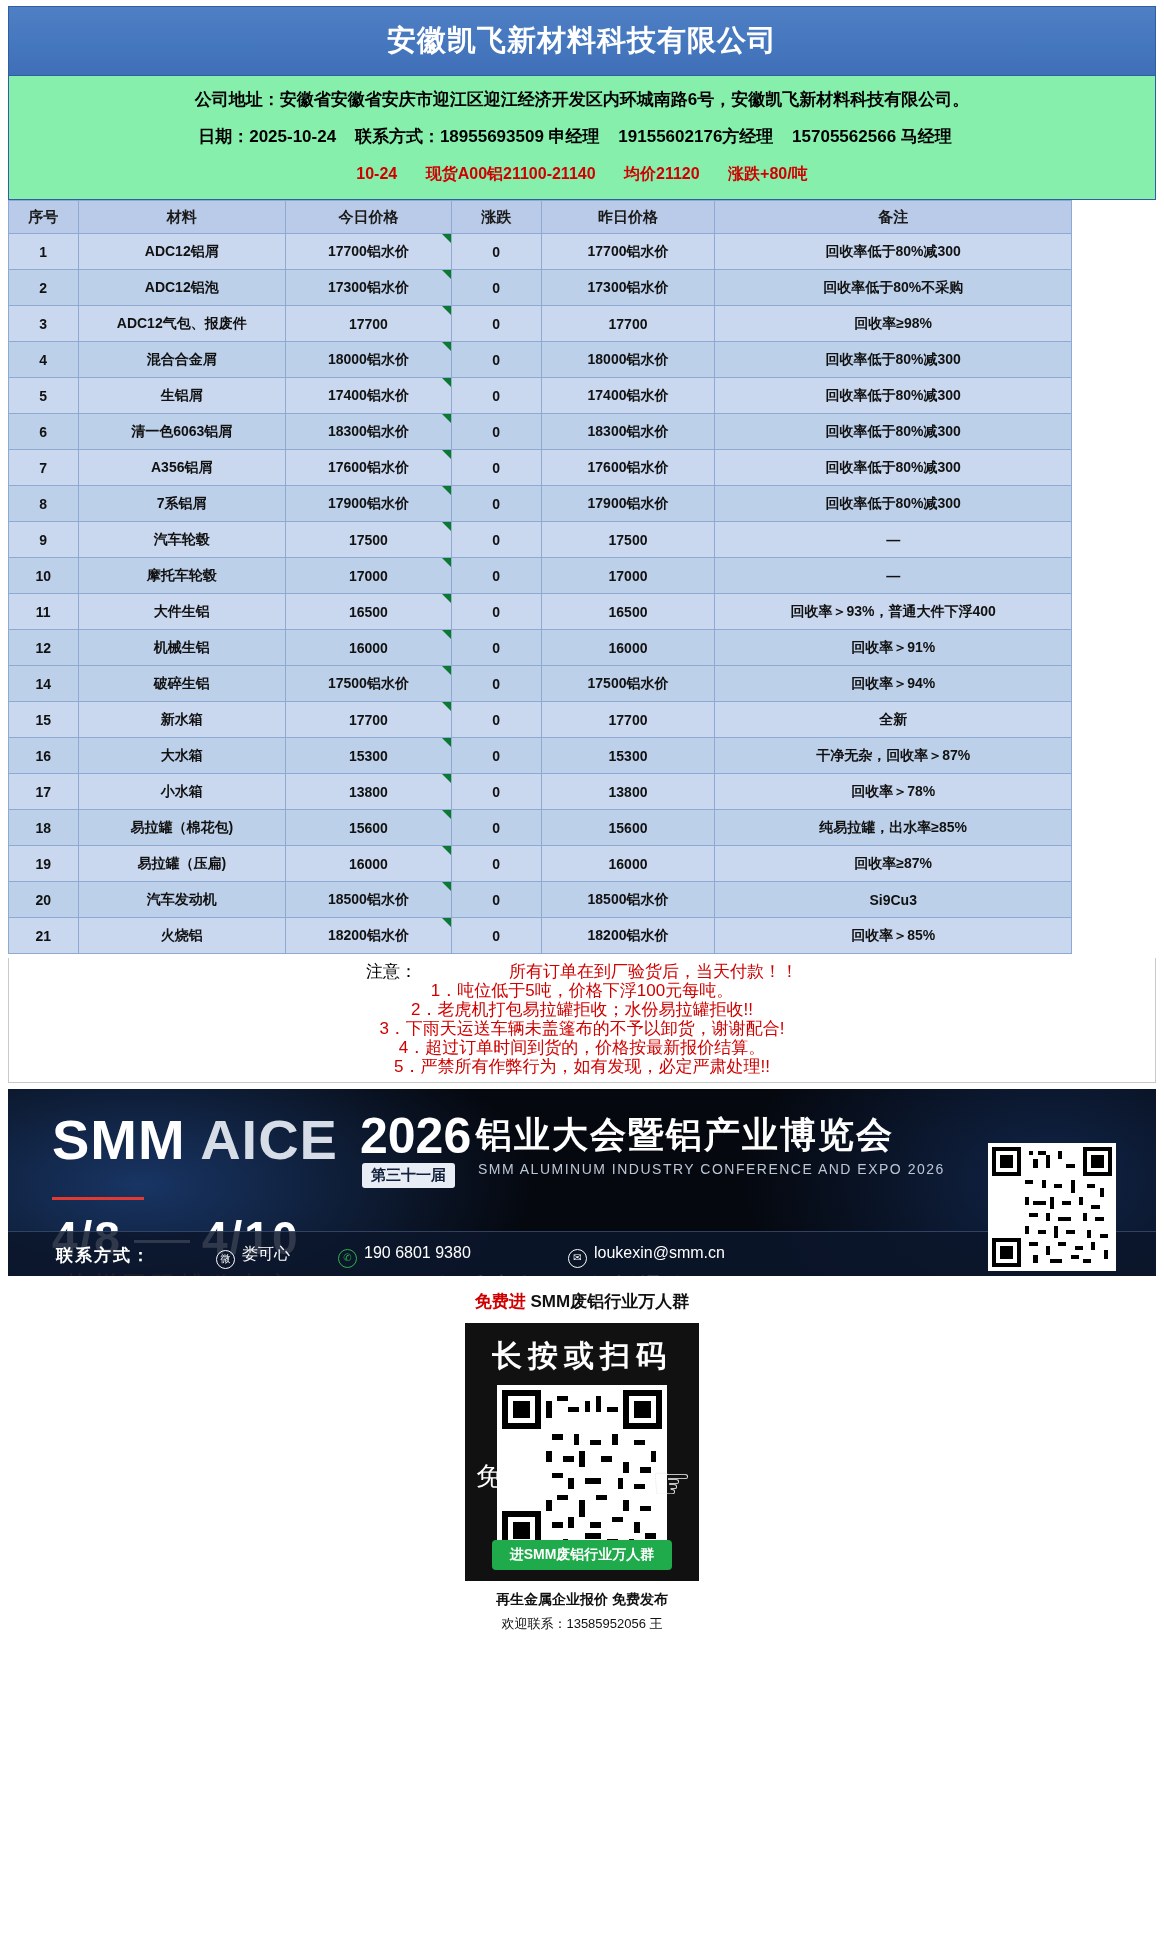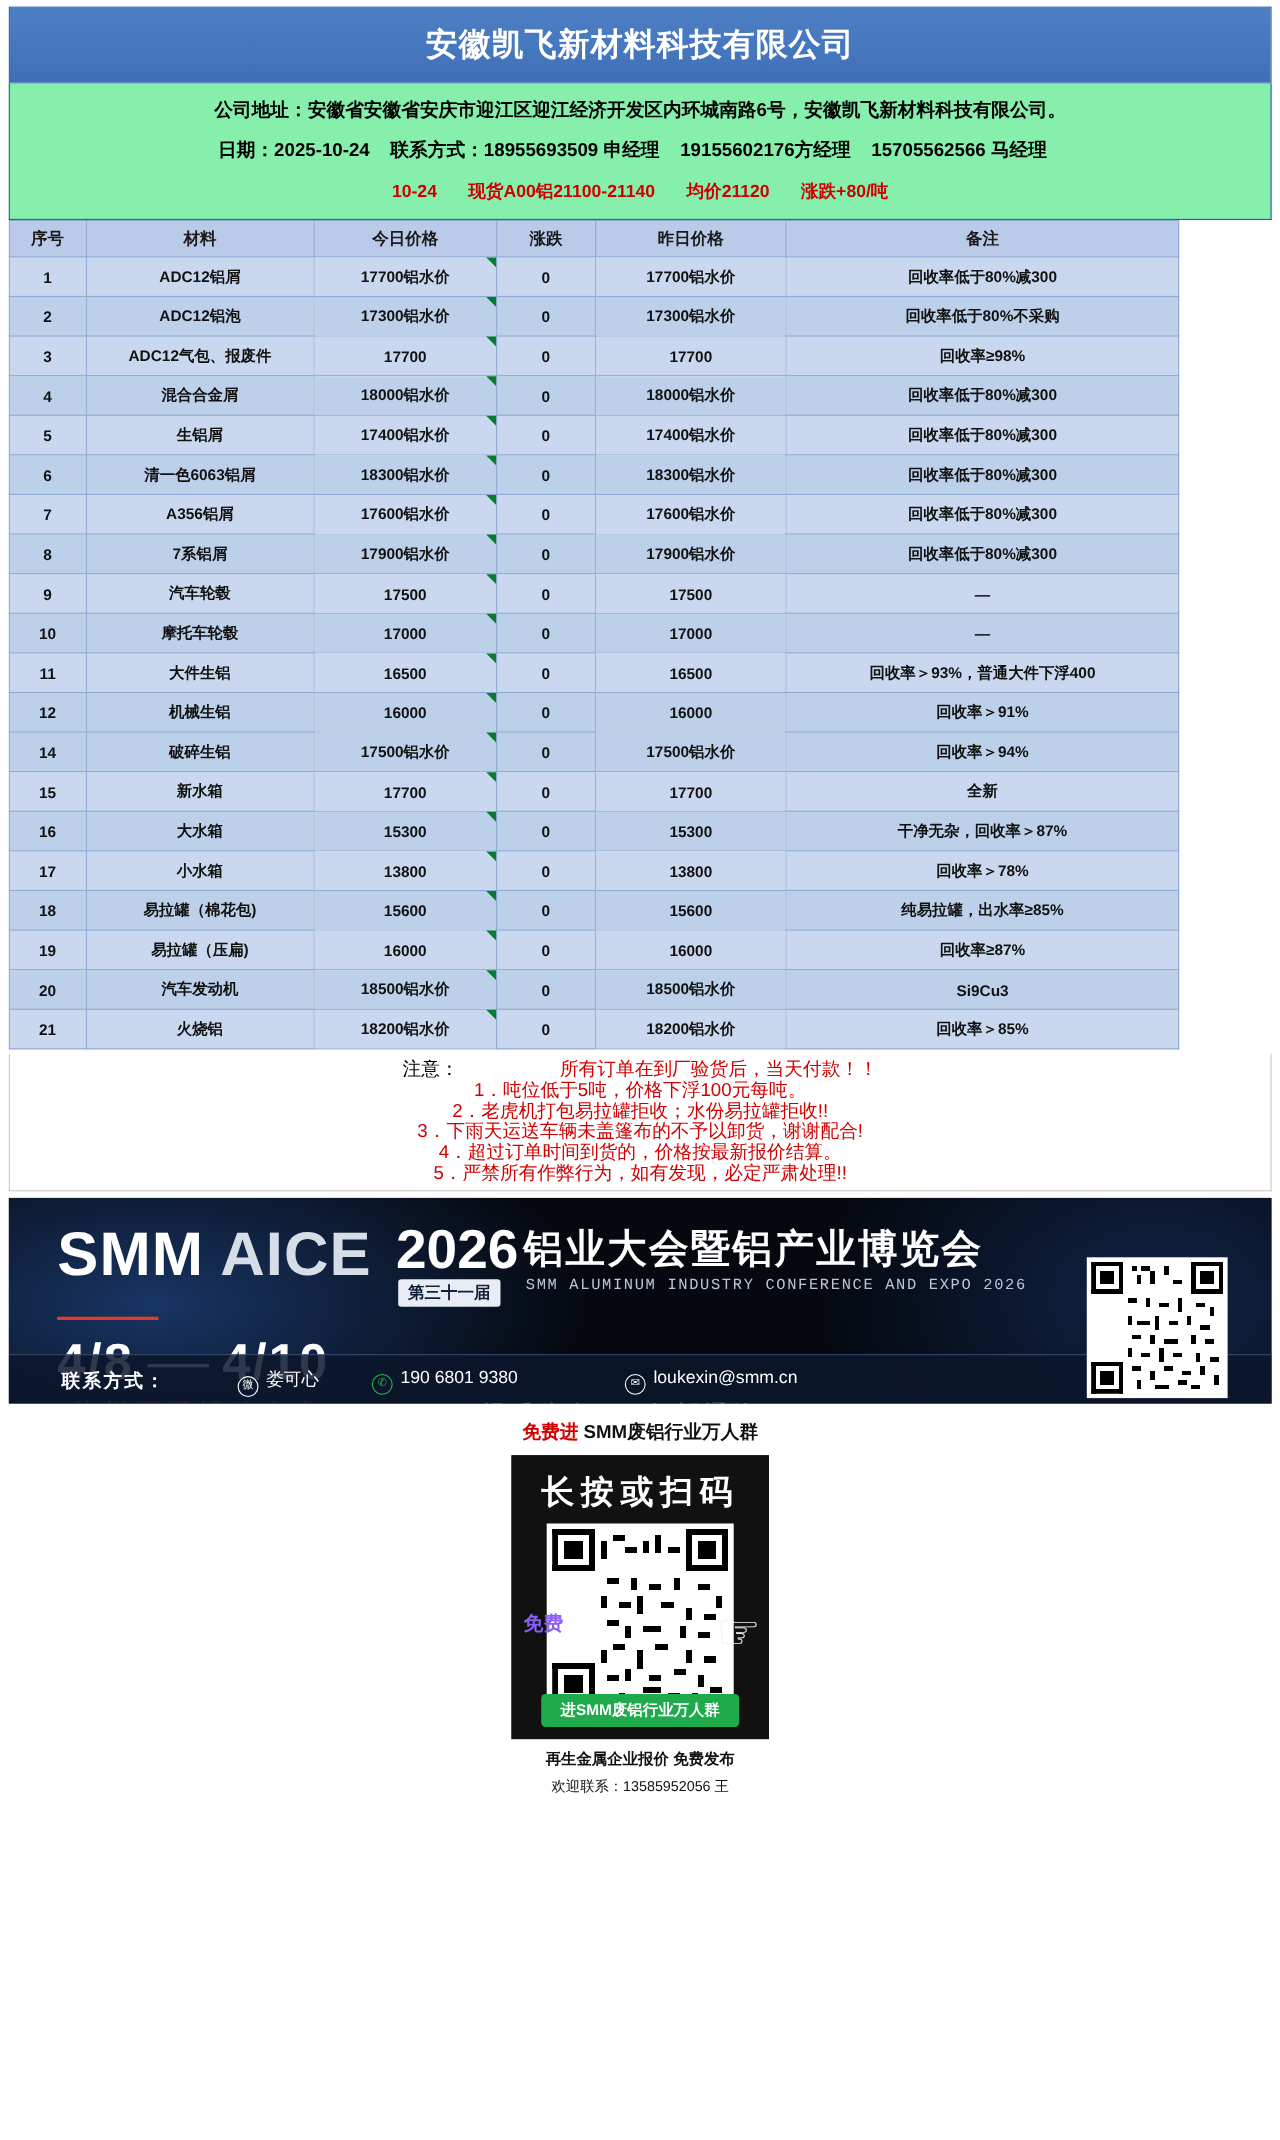--- a/index.html
+++ b/index.html
@@ -149,21 +149,21 @@
     position:absolute;left:354px;top:74px;
     background:#e8edf5;color:#12203a;font-size:15px;font-weight:bold;
     padding:3px 9px;border-radius:3px;
   }
   .cn-title{
     position:absolute;left:468px;top:22px;
     font-size:36px;font-weight:bold;color:#fff;letter-spacing:2px;
   }
   .en-title{
     position:absolute;left:470px;top:72px;
-    font-size:14px;color:#bcc7d6;letter-spacing:1.5px;font-family:Liberation Mono, monospace;
+    font-size:14px;color:#bcc7d6;letter-spacing:1.5px;
   }
   .redline{
     position:absolute;left:44px;top:108px;width:92px;height:3px;background:#e03a32;
   }
   .dates{
     position:absolute;left:44px;top:122px;
     font-size:46px;font-weight:bold;color:#fff;letter-spacing:2px;
   }
   .dates .dash{display:inline-block;width:56px;height:3px;background:#fff;vertical-align:middle;margin:0 12px;}
   .venue{
@@ -216,21 +216,21 @@
     border:1px solid #111;
   }
   .qr2 .t{
     color:#fff;font-size:30px;font-weight:bold;letter-spacing:6px;padding-top:12px;
   }
   .qr2 .codewrap{
     width:160px;height:160px;background:#fff;margin:8px auto 0 auto;padding:5px;
   }
   .qr2 .code{width:160px;height:160px;}
   .qr2 .free{
-    position:absolute;left:10px;top:140px;color:#8b5cf6;font-size:18px;font-weight:bold;
+    position:absolute;left:10px;top:140px;color:#ffffff;font-size:26px;font-weight:normal;
     line-height:25px;text-align:left;
   }
   .qr2 .hand{
     position:absolute;right:6px;top:132px;font-size:46px;color:#f2f2f2;
   }
   .qr2 .btn{
     position:absolute;left:26px;bottom:10px;width:180px;background:#1faa4b;color:#fff;
     font-size:14px;font-weight:bold;padding:6px 0;border-radius:4px;
   }
   .foot1{font-size:14px;font-weight:bold;color:#111;margin-top:10px;}

